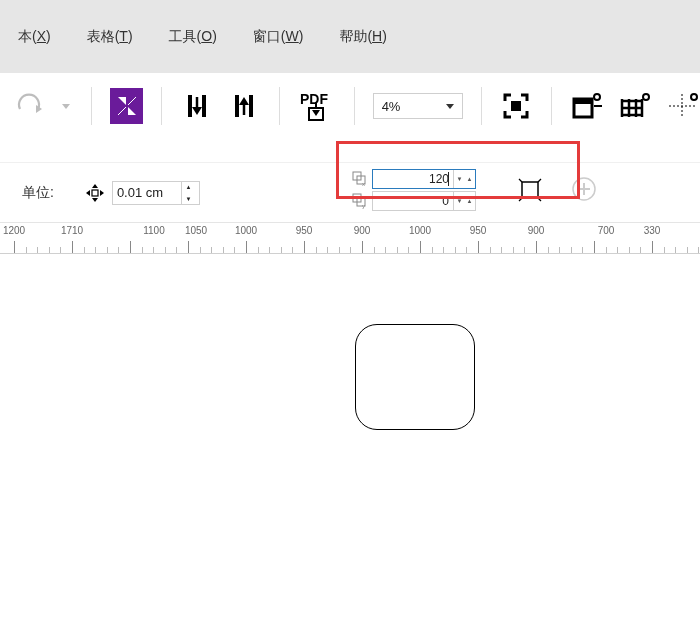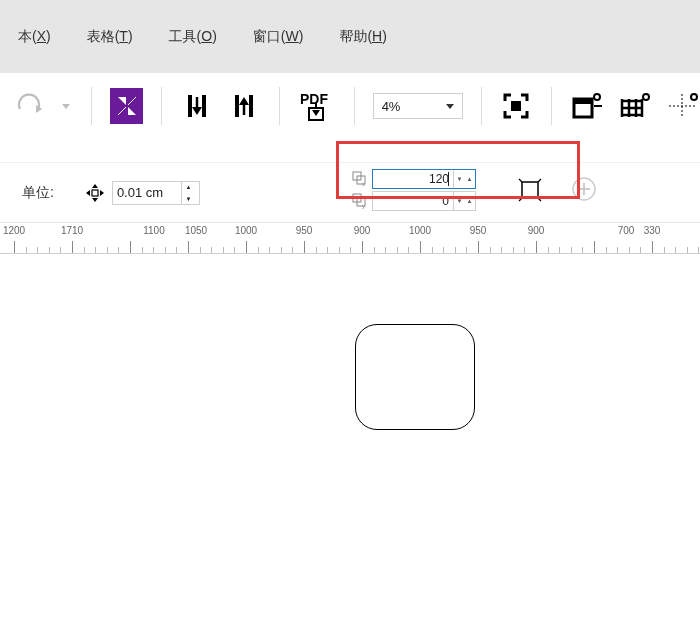--- a/index.html
+++ b/index.html
@@ -414,21 +414,21 @@
       <div class="tick-minor" style="left: 501.2px;"></div>
       <div class="tick-minor" style="left: 512.8px;"></div>
       <div class="tick-minor" style="left: 524.4px;"></div>
       <div class="tick-major" style="left: 536px;"></div>
       <div class="tick-label" style="left: 536px;">900</div>
       <div class="tick-minor" style="left: 547.6px;"></div>
       <div class="tick-minor" style="left: 559.2px;"></div>
       <div class="tick-minor" style="left: 570.8px;"></div>
       <div class="tick-minor" style="left: 582.4px;"></div>
       <div class="tick-major" style="left: 594px;"></div>
-      <div class="tick-label" style="left: 626px;">700</div>
+      <div class="tick-label" style="left: 606px;">700</div>
       <div class="tick-minor" style="left: 605.6px;"></div>
       <div class="tick-minor" style="left: 617.2px;"></div>
       <div class="tick-minor" style="left: 628.8px;"></div>
       <div class="tick-minor" style="left: 640.4px;"></div>
       <div class="tick-major" style="left: 652px;"></div>
       <div class="tick-label" style="left: 652px;">330</div>
       <div class="tick-minor" style="left: 663.6px;"></div>
       <div class="tick-minor" style="left: 675.2px;"></div>
       <div class="tick-minor" style="left: 686.8px;"></div>
       <div class="tick-minor" style="left: 698.4px;"></div>

